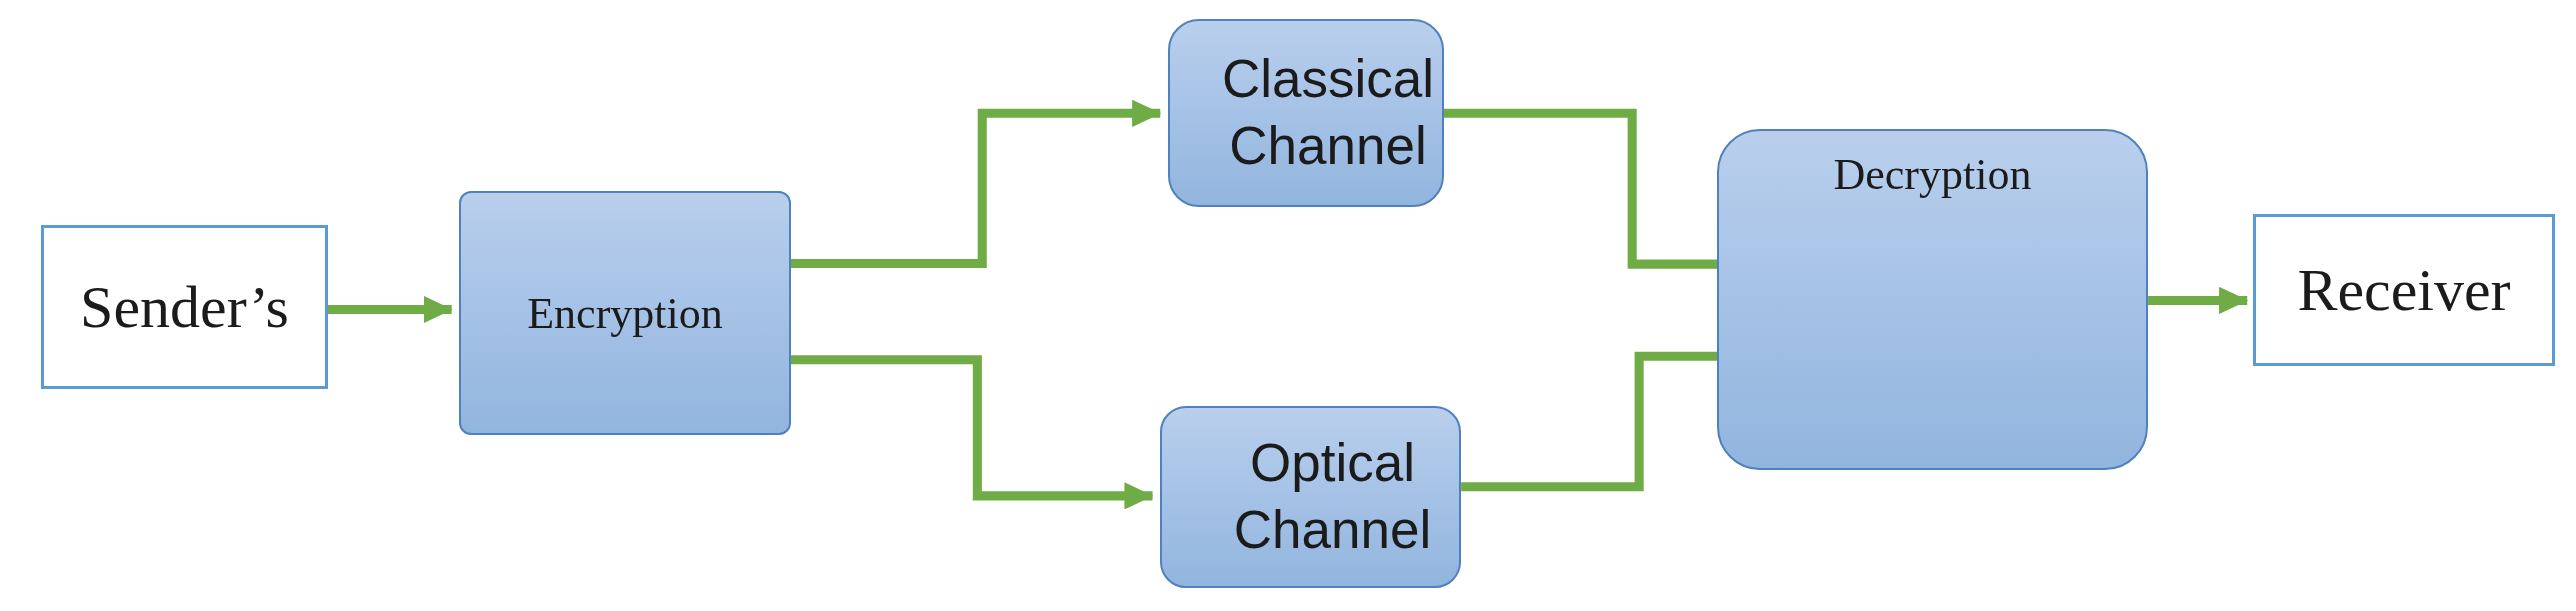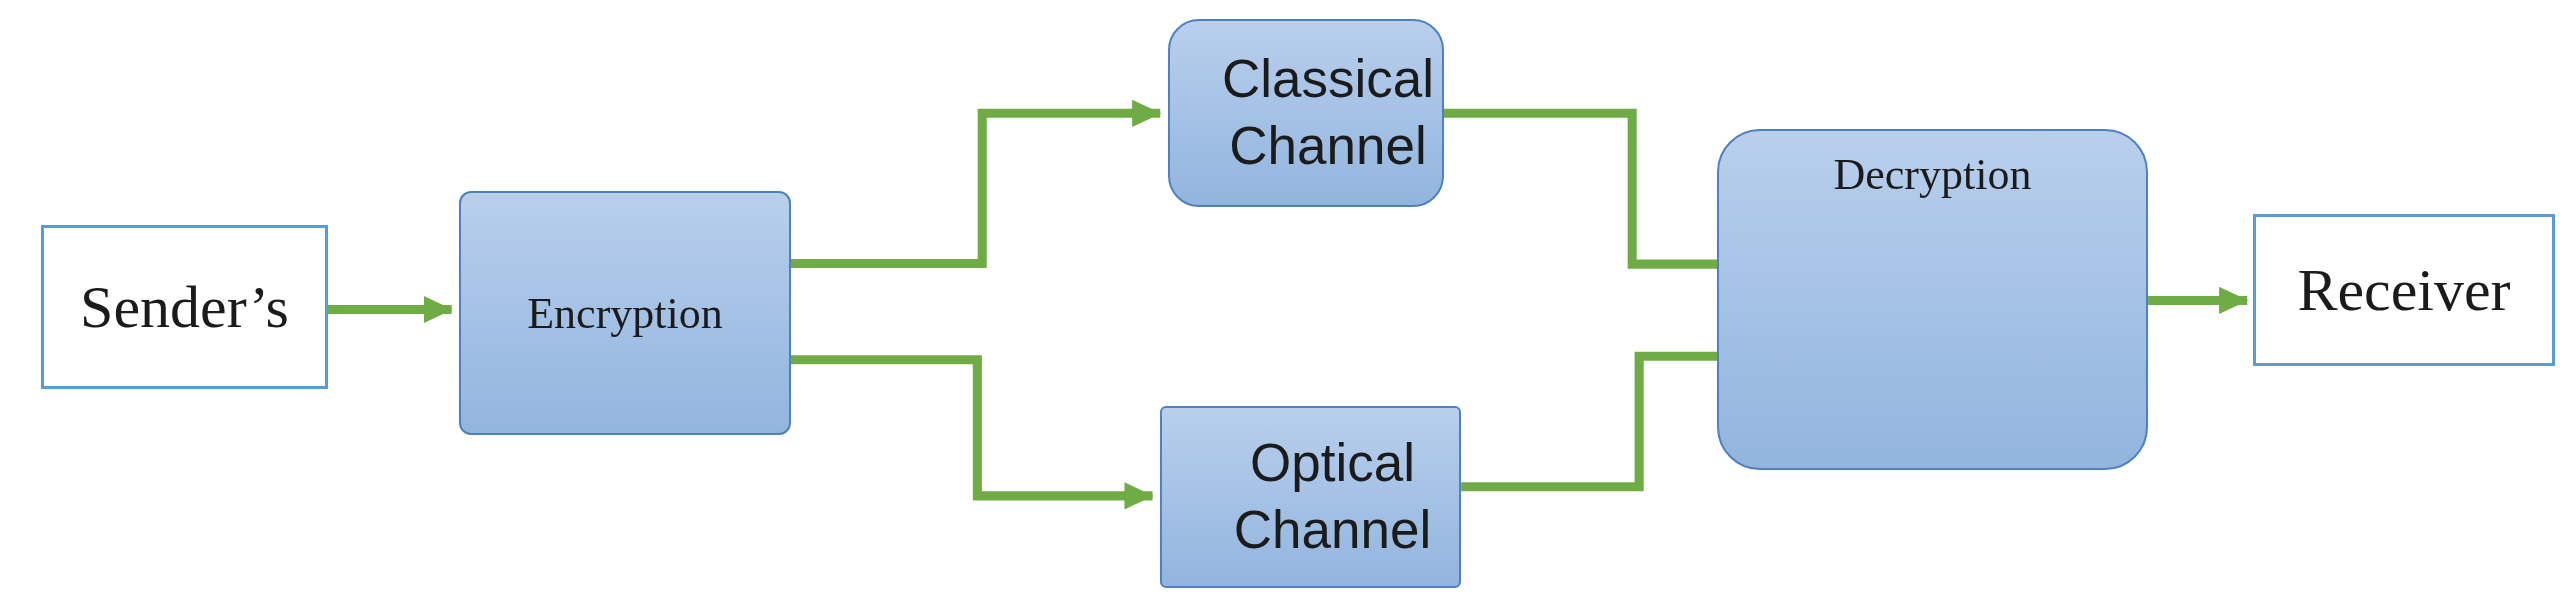--- a/index.html
+++ b/index.html
@@ -52,21 +52,21 @@
   .node.sans {
     font-family: "Liberation Sans", "DejaVu Sans", sans-serif;
     font-size: 53px;
     line-height: 1.26;
     padding-left: 44px;
   }
 
   #node-sender      { left: 6px;   top: 225px; width: 287px; height: 164px; margin-left: 35px; }
   #node-encryption  { left: 459px;  top: 191px; width: 332px; height: 244px; border-radius: 12px; }
   #node-classical   { left: 1168px; top: 19px;  width: 276px; height: 188px; border-radius: 31px; }
-  #node-optical     { left: 1160px; top: 406px; width: 301px; height: 182px; border-radius: 6px; }
+  #node-optical     { left: 1160px; top: 406px; width: 301px; height: 182px; border-radius: 26px; }
   #node-decryption  { left: 1717px; top: 129px; width: 431px; height: 341px; border-radius: 43px;
                       justify-content: flex-start; padding-top: 18px; }
   #node-receiver    { left: 2253px; top: 214px; width: 302px; height: 152px; }
 </style>
 </head>
 <body>
 
 <div class="canvas">
 
   <svg class="connectors" viewBox="0 0 3690 876" xmlns="http://www.w3.org/2000/svg">

